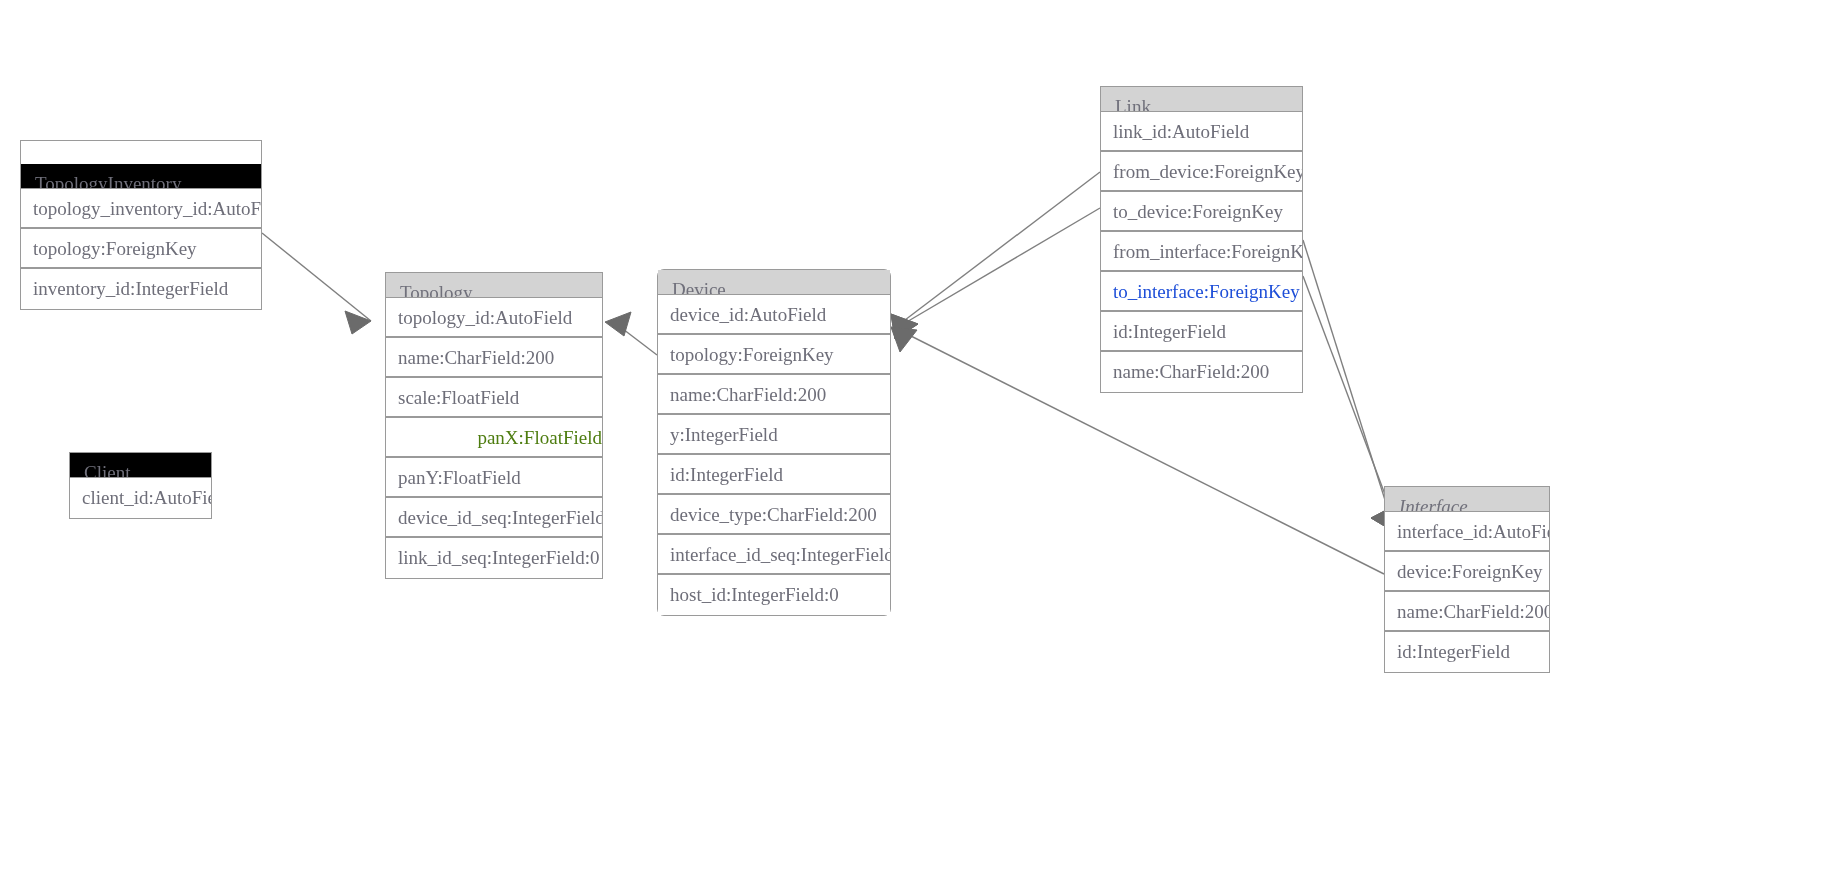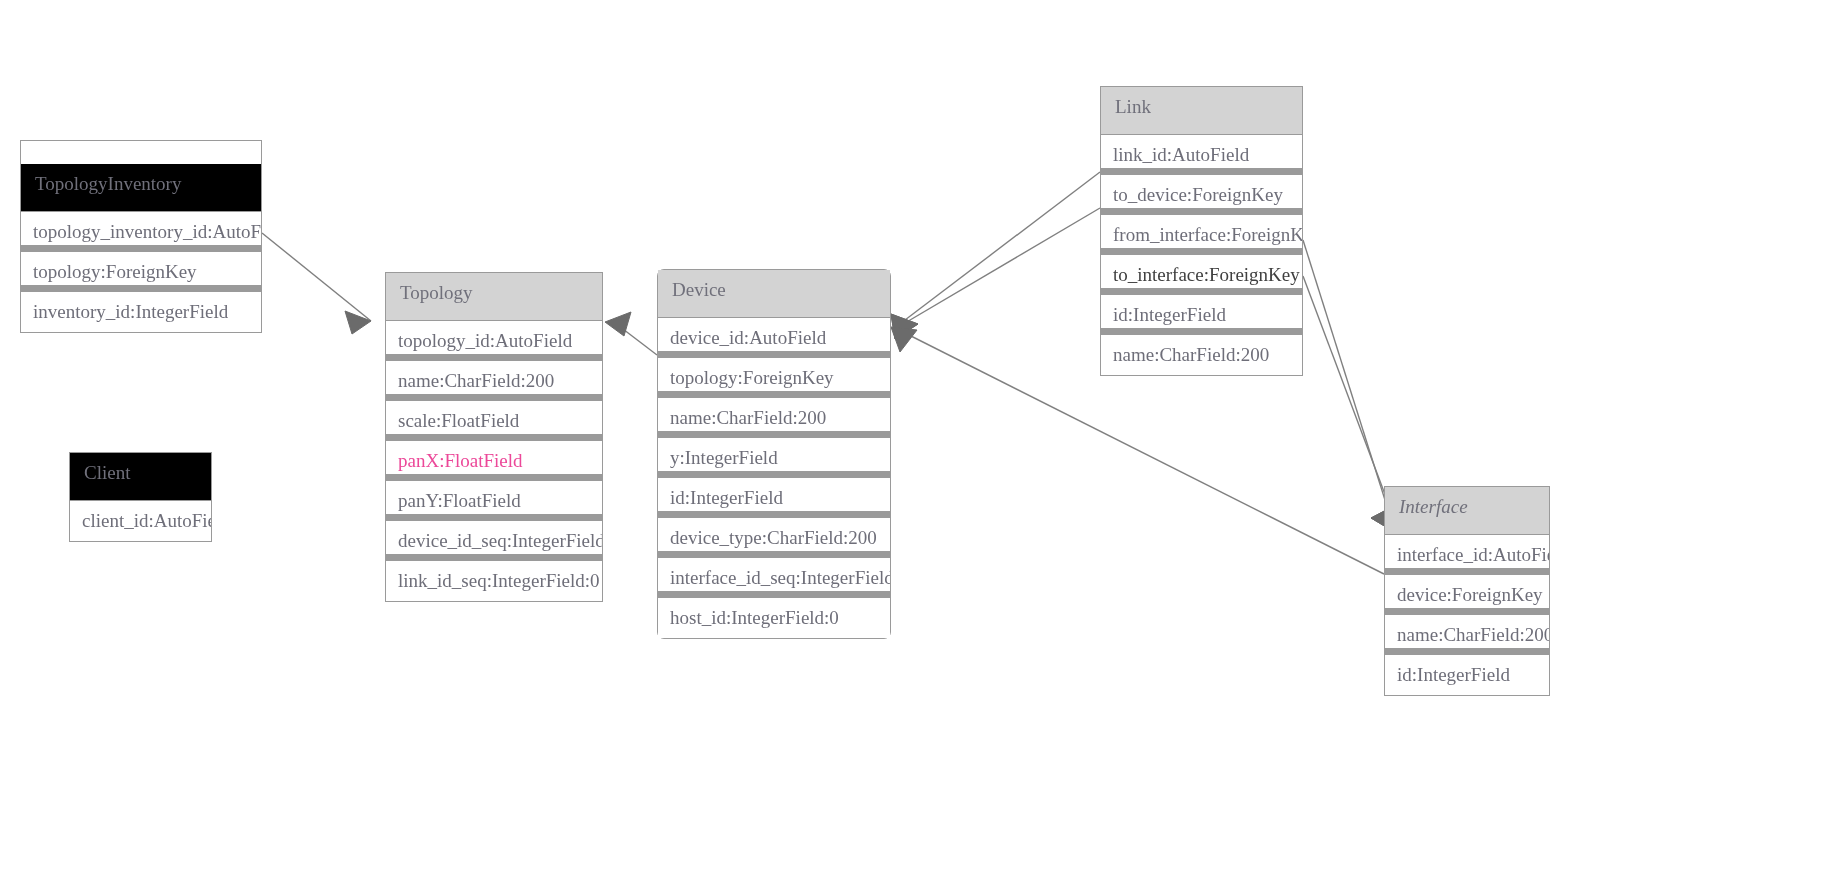--- a/index.html
+++ b/index.html
@@ -30,29 +30,29 @@
     background: #ffffff;
     z-index: 2;
   }
   .entity-header {
     box-sizing: border-box;
     background: #d3d3d3;
     border-bottom: 1px solid #9a9a9a;
     color: #70707b;
     font-size: 19px;
     line-height: 40px;
-    height: 48px;
+    height: 25px;
     padding: 0 0 0 14px;
     white-space: nowrap;
     overflow: hidden;
   }
   .entity-row {
     box-sizing: border-box;
     background: #ffffff;
-    border-bottom: 7px solid #f9a8d4;
+    border-bottom: 2px solid #f9a8d4;
     color: #6e6e79;
     font-size: 19px;
     line-height: 40px;
     height: 40px;
     padding: 0 0 0 12px;
     white-space: nowrap;
     overflow: hidden;
   }
   .entity-row.last {
     border-bottom: none;
@@ -99,21 +99,21 @@
         <div class="entity-header" style="background: #000000; border-bottom-color: rgb(154, 154, 154); margin-top: 23px;">TopologyInventory</div>
         <div class="entity-row" style="border-bottom-color: rgb(154, 154, 154); color: rgb(110, 110, 121);">topology_inventory_id:AutoField</div>
         <div class="entity-row" style="border-bottom-color: rgb(154, 154, 154); color: rgb(110, 110, 121);">topology:ForeignKey</div>
         <div class="entity-row last" style="border-bottom-color: rgb(154, 154, 154); color: rgb(110, 110, 121);">inventory_id:IntegerField</div>
       </div>
       <div class="entity" style="left: 385px; top: 272px; width: 218px; border-color: rgb(154, 154, 154);">
         <div class="entity-header" style="background: rgb(211, 211, 211); border-bottom-color: rgb(154, 154, 154);">Topology</div>
         <div class="entity-row" style="border-bottom-color: rgb(154, 154, 154); color: rgb(110, 110, 121);">topology_id:AutoField</div>
         <div class="entity-row" style="border-bottom-color: rgb(154, 154, 154); color: rgb(110, 110, 121);">name:CharField:200</div>
         <div class="entity-row" style="border-bottom-color: rgb(154, 154, 154); color: rgb(110, 110, 121);">scale:FloatField</div>
-        <div class="entity-row" style="border-bottom-color: rgb(154, 154, 154); color: #ec4899;">panX:FloatField</div>
+        <div class="entity-row" style="border-bottom-color: rgb(154, 154, 154); color: #4d7c0f; text-align: right;">panX:FloatField</div>
         <div class="entity-row" style="border-bottom-color: rgb(154, 154, 154); color: rgb(110, 110, 121);">panY:FloatField</div>
         <div class="entity-row" style="border-bottom-color: rgb(154, 154, 154); color: rgb(110, 110, 121);">device_id_seq:IntegerField:0</div>
         <div class="entity-row last" style="border-bottom-color: rgb(154, 154, 154); color: rgb(110, 110, 121);">link_id_seq:IntegerField:0</div>
       </div>
       <div class="entity" style="left: 69px; top: 452px; width: 143px; border-color: rgb(154, 154, 154);">
         <div class="entity-header" style="background: #000000; border-bottom-color: rgb(154, 154, 154);">Client</div>
         <div class="entity-row last" style="border-bottom-color: rgb(154, 154, 154); color: rgb(110, 110, 121);">client_id:AutoField</div>
       </div>
       <div class="entity" style="left: 657px; top: 269px; width: 234px; border-color: rgb(154, 154, 154); border-radius: 7px;">
         <div class="entity-header" style="background: rgb(211, 211, 211); border-bottom-color: rgb(154, 154, 154);">Device</div>
@@ -122,23 +122,24 @@
         <div class="entity-row" style="border-bottom-color: rgb(154, 154, 154); color: rgb(110, 110, 121);">name:CharField:200</div>
         <div class="entity-row" style="border-bottom-color: rgb(154, 154, 154); color: rgb(110, 110, 121);">y:IntegerField</div>
         <div class="entity-row" style="border-bottom-color: rgb(154, 154, 154); color: rgb(110, 110, 121);">id:IntegerField</div>
         <div class="entity-row" style="border-bottom-color: rgb(154, 154, 154); color: rgb(110, 110, 121);">device_type:CharField:200</div>
         <div class="entity-row" style="border-bottom-color: rgb(154, 154, 154); color: rgb(110, 110, 121);">interface_id_seq:IntegerField:0</div>
         <div class="entity-row last" style="border-bottom-color: rgb(154, 154, 154); color: rgb(110, 110, 121);">host_id:IntegerField:0</div>
       </div>
       <div class="entity" style="left: 1100px; top: 86px; width: 203px; border-color: rgb(154, 154, 154);">
         <div class="entity-header" style="background: rgb(211, 211, 211); border-bottom-color: rgb(154, 154, 154);">Link</div>
         <div class="entity-row" style="border-bottom-color: rgb(154, 154, 154); color: rgb(110, 110, 121);">link_id:AutoField</div>
+        <div class="entity-row" style="border-bottom-color: rgb(154, 154, 154); color: rgb(110, 110, 121);">from_device:ForeignKey</div>
         <div class="entity-row" style="border-bottom-color: rgb(154, 154, 154); color: rgb(110, 110, 121);">to_device:ForeignKey</div>
         <div class="entity-row" style="border-bottom-color: rgb(154, 154, 154); color: rgb(110, 110, 121);">from_interface:ForeignKey</div>
-        <div class="entity-row" style="border-bottom-color: rgb(154, 154, 154); color: #404040;">to_interface:ForeignKey</div>
+        <div class="entity-row" style="border-bottom-color: rgb(154, 154, 154); color: #1d4ed8;">to_interface:ForeignKey</div>
         <div class="entity-row" style="border-bottom-color: rgb(154, 154, 154); color: rgb(110, 110, 121);">id:IntegerField</div>
         <div class="entity-row last" style="border-bottom-color: rgb(154, 154, 154); color: rgb(110, 110, 121);">name:CharField:200</div>
       </div>
       <div class="entity" style="left: 1384px; top: 486px; width: 166px; border-color: rgb(154, 154, 154);">
         <div class="entity-header" style="background: rgb(211, 211, 211); border-bottom-color: rgb(154, 154, 154); font-style: italic;">Interface</div>
         <div class="entity-row" style="border-bottom-color: rgb(154, 154, 154); color: rgb(110, 110, 121);">interface_id:AutoField</div>
         <div class="entity-row" style="border-bottom-color: rgb(154, 154, 154); color: rgb(110, 110, 121);">device:ForeignKey</div>
         <div class="entity-row" style="border-bottom-color: rgb(154, 154, 154); color: rgb(110, 110, 121);">name:CharField:200</div>
         <div class="entity-row last" style="border-bottom-color: rgb(154, 154, 154); color: rgb(110, 110, 121);">id:IntegerField</div>
       </div>

